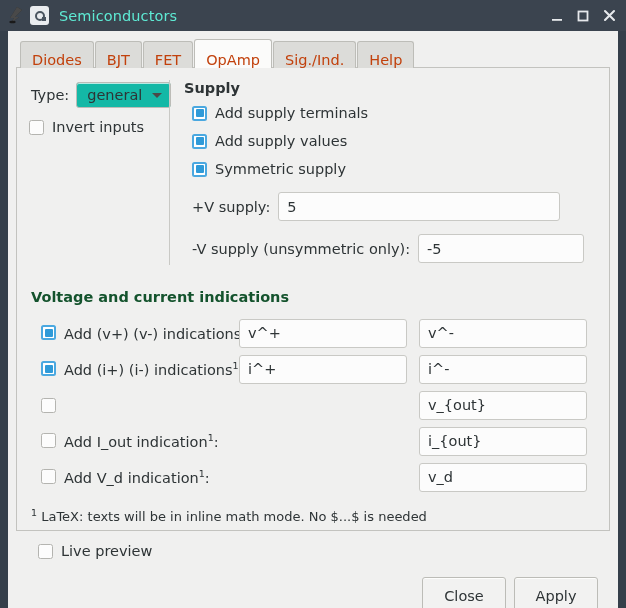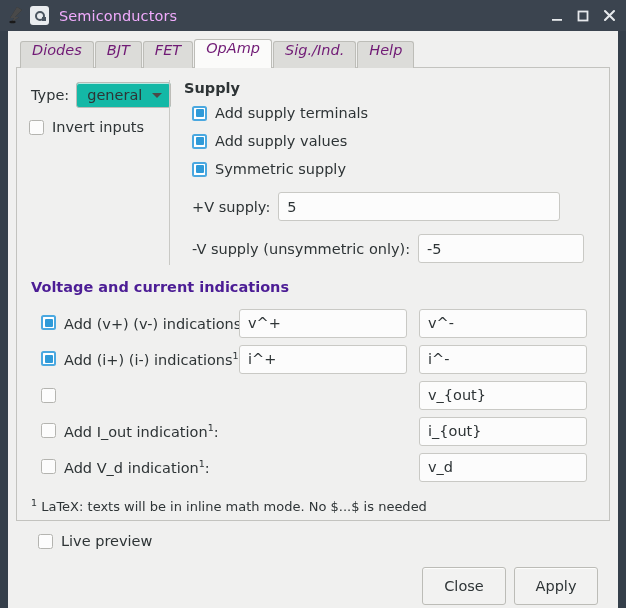--- a/index.html
+++ b/index.html
@@ -65,21 +65,21 @@
   .app-icon .inner::after {
     content: "";
     position: absolute;
     width: 4px; height: 4px;
     background: #4a5560;
     right: -3px; bottom: -2px;
     transform: rotate(0deg);
   }
 
   .title-text {
-    color: #f0abfc;
+    color: #5eead4;
     font-size: 14.5px;
     letter-spacing: .1px;
     flex: 1 1 auto;
     white-space: nowrap;
     overflow: hidden;
   }
 
   .win-btns { display: flex; align-items: center; gap: 0px; }
   .win-btn {
     width: 26px; height: 26px;
@@ -105,31 +105,30 @@
     display: flex;
     align-items: flex-end;
     height: 29px;
     position: relative;
     padding-left: 4px;
     z-index: 3;
   }
   .tab {
     height: 27px;
     padding: 0 11px;
-    display: flex; align-items: flex-start;
-    font-size: 14.5px;
-    color: #701a75;
+    display: flex; align-items: flex-end;
+    font-size: 14.5px;
+    color: #c2410c;
     background: #dcdcd9;
     border: 1px solid #bdbdb8;
     border-bottom: none;
     border-radius: 3px 3px 0 0;
     margin-right: 1px;
     cursor: default;
     white-space: nowrap;
-    font-style: italic;
   }
   .tab.active {
     background: #fbfbfa;
     border-color: #bdbdb8;
     height: 29px;
     position: relative;
     z-index: 4;
   }
 
   
@@ -255,22 +254,22 @@
     align-items: center;
     font-family: "DejaVu Sans", sans-serif;
     outline: none;
   }
   input.textfield { line-height: normal; }
 
   
   .ind-head {
     font-size: 14.5px;
     font-weight: bold;
-    color: #4c1d95;
-    margin: 6px 0 10px 2px;
+    color: #14532d;
+    margin: 16px 0 10px 2px;
   }
   .ind-row {
     display: flex;
     align-items: center;
     height: 36px;
   }
   .ind-check {
     width: 210px;
     flex: 0 0 210px;
     display: flex;

